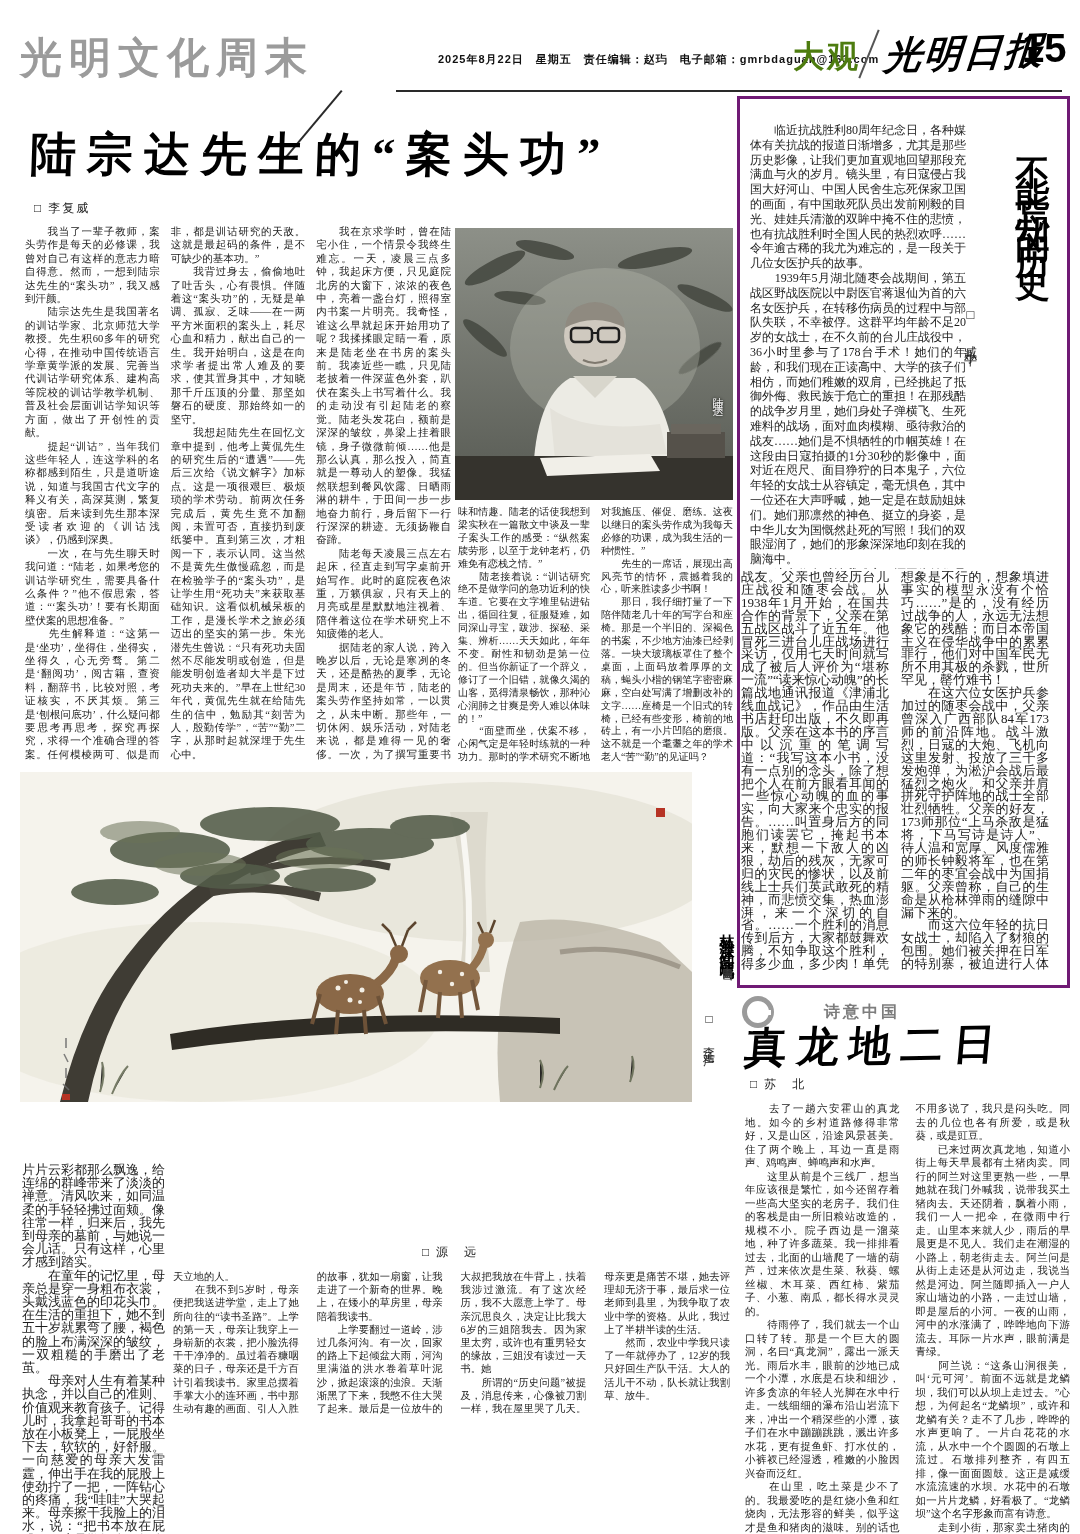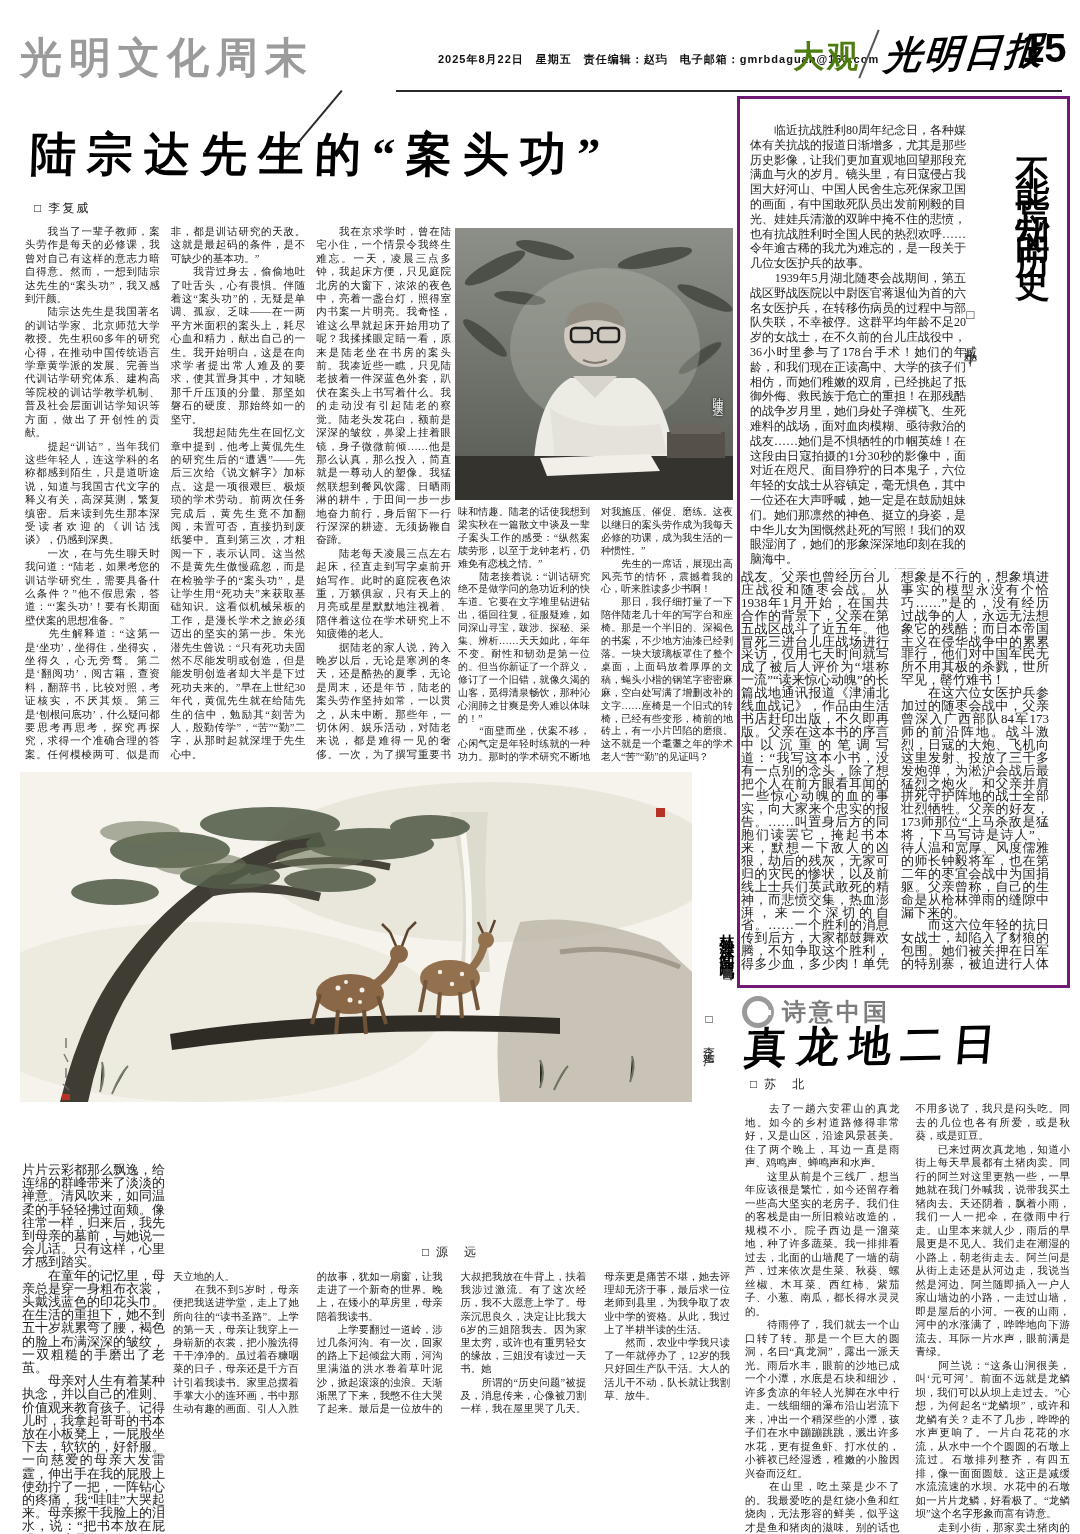--- a/index.html
+++ b/index.html
@@ -47,21 +47,21 @@
   .painting{position:absolute;left:20px;top:772px;width:672px;height:330px;overflow:hidden;}
   .paint-caption{position:absolute;left:694px;top:772px;width:42px;height:330px;}
   .pc-inner{position:absolute;right:0;top:150px;writing-mode:vertical-rl;}
   .pc-title{display:block;font-size:15px;font-weight:bold;letter-spacing:5px;color:#000;}
   .pc-medium{font-size:10px;letter-spacing:2px;color:#333;}
   .pc-author{display:block;font-size:12px;letter-spacing:4px;color:#222;margin-left:6px;margin-top:90px;}
   
   .poetry-logo{position:absolute;left:742px;top:996px;display:flex;align-items:center;}
   .g-mark{width:22px;height:22px;border:5px solid #9a9a9a;border-radius:50%;position:relative;margin-right:8px;}
   .g-mark span{position:absolute;right:-2px;top:9px;width:12px;height:5px;background:#fff;}
-  .poetry-label{font-size:24px;font-weight:bold;color:#7d7d7d;letter-spacing:3px;}
+  .poetry-label{font-size:16px;font-weight:bold;color:#7d7d7d;letter-spacing:3px;margin-left:42px;}
   .poem-title{position:absolute;left:745px;top:1018px;font-size:42px;font-weight:bold;letter-spacing:10px;
         transform:skewX(-6deg) rotate(-1deg);color:#000;}
   .byline-poem{position:absolute;left:750px;top:1076px;}
   .flow-poem{left:745px;top:1102px;width:325px;height:432px;column-count:2;column-gap:16px;
         font-size:10.5px;line-height:13.5px;}
   
   .read-colA{position:absolute;left:22px;top:1163px;width:143px;height:371px;
         font-size:13px;line-height:13.2px;text-align:justify;white-space:pre-wrap;overflow:hidden;}
   .read-title{position:absolute;left:170px;top:1196px;width:560px;text-align:center;
         font-size:36px;font-weight:bold;letter-spacing:12px;color:#000;}

